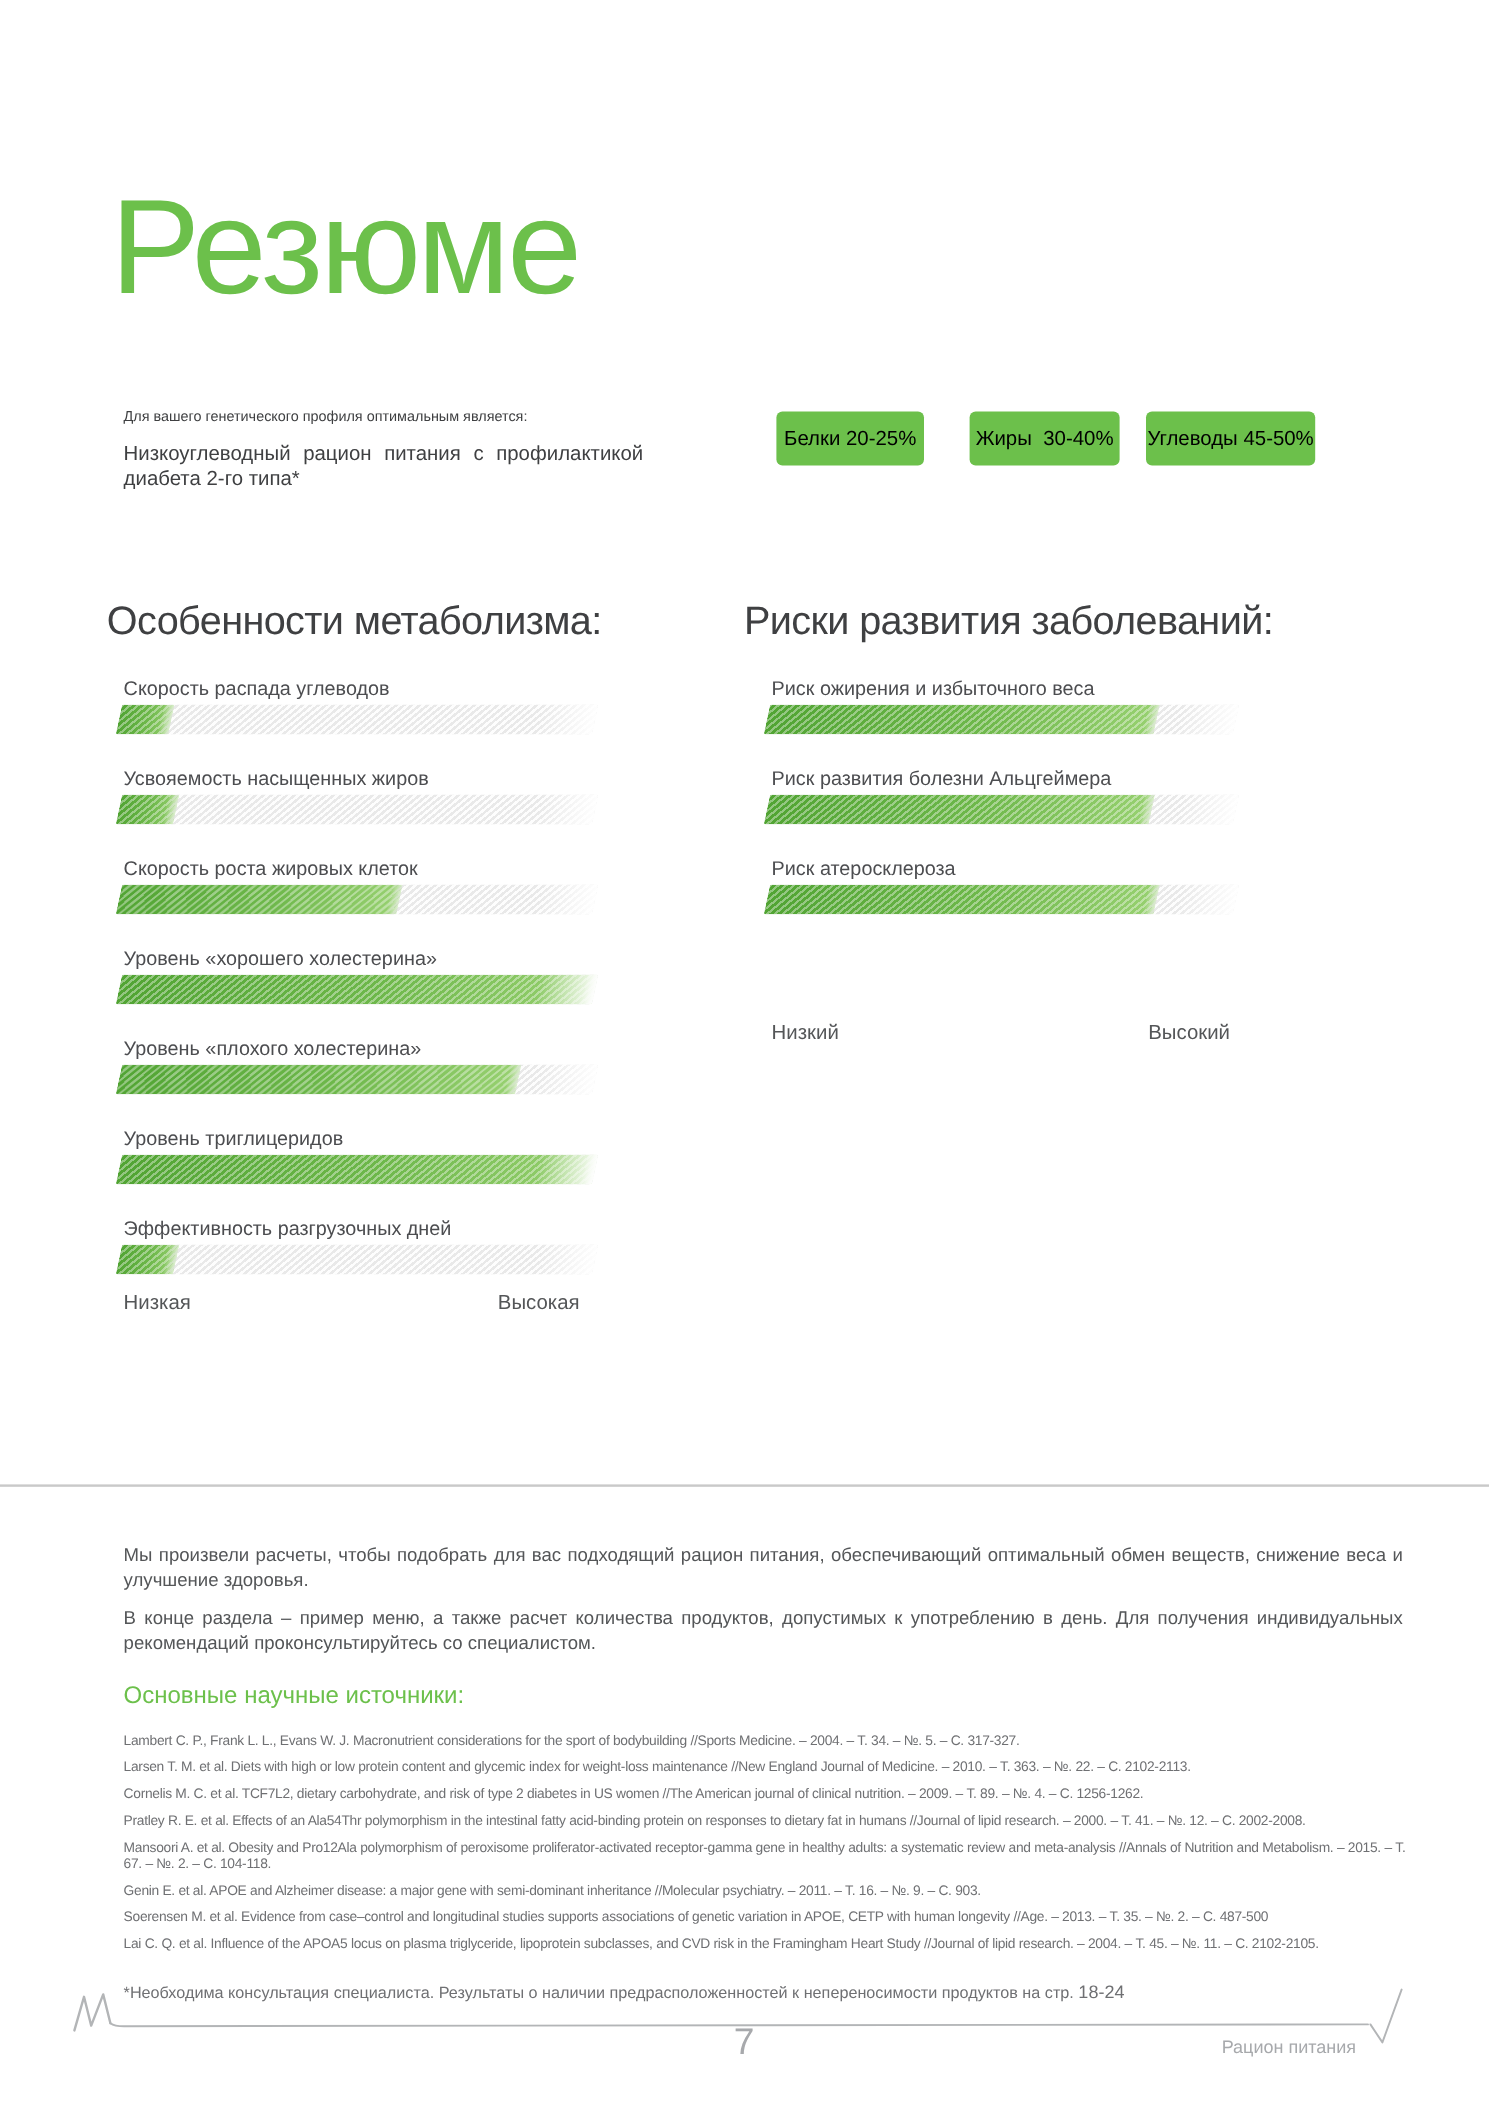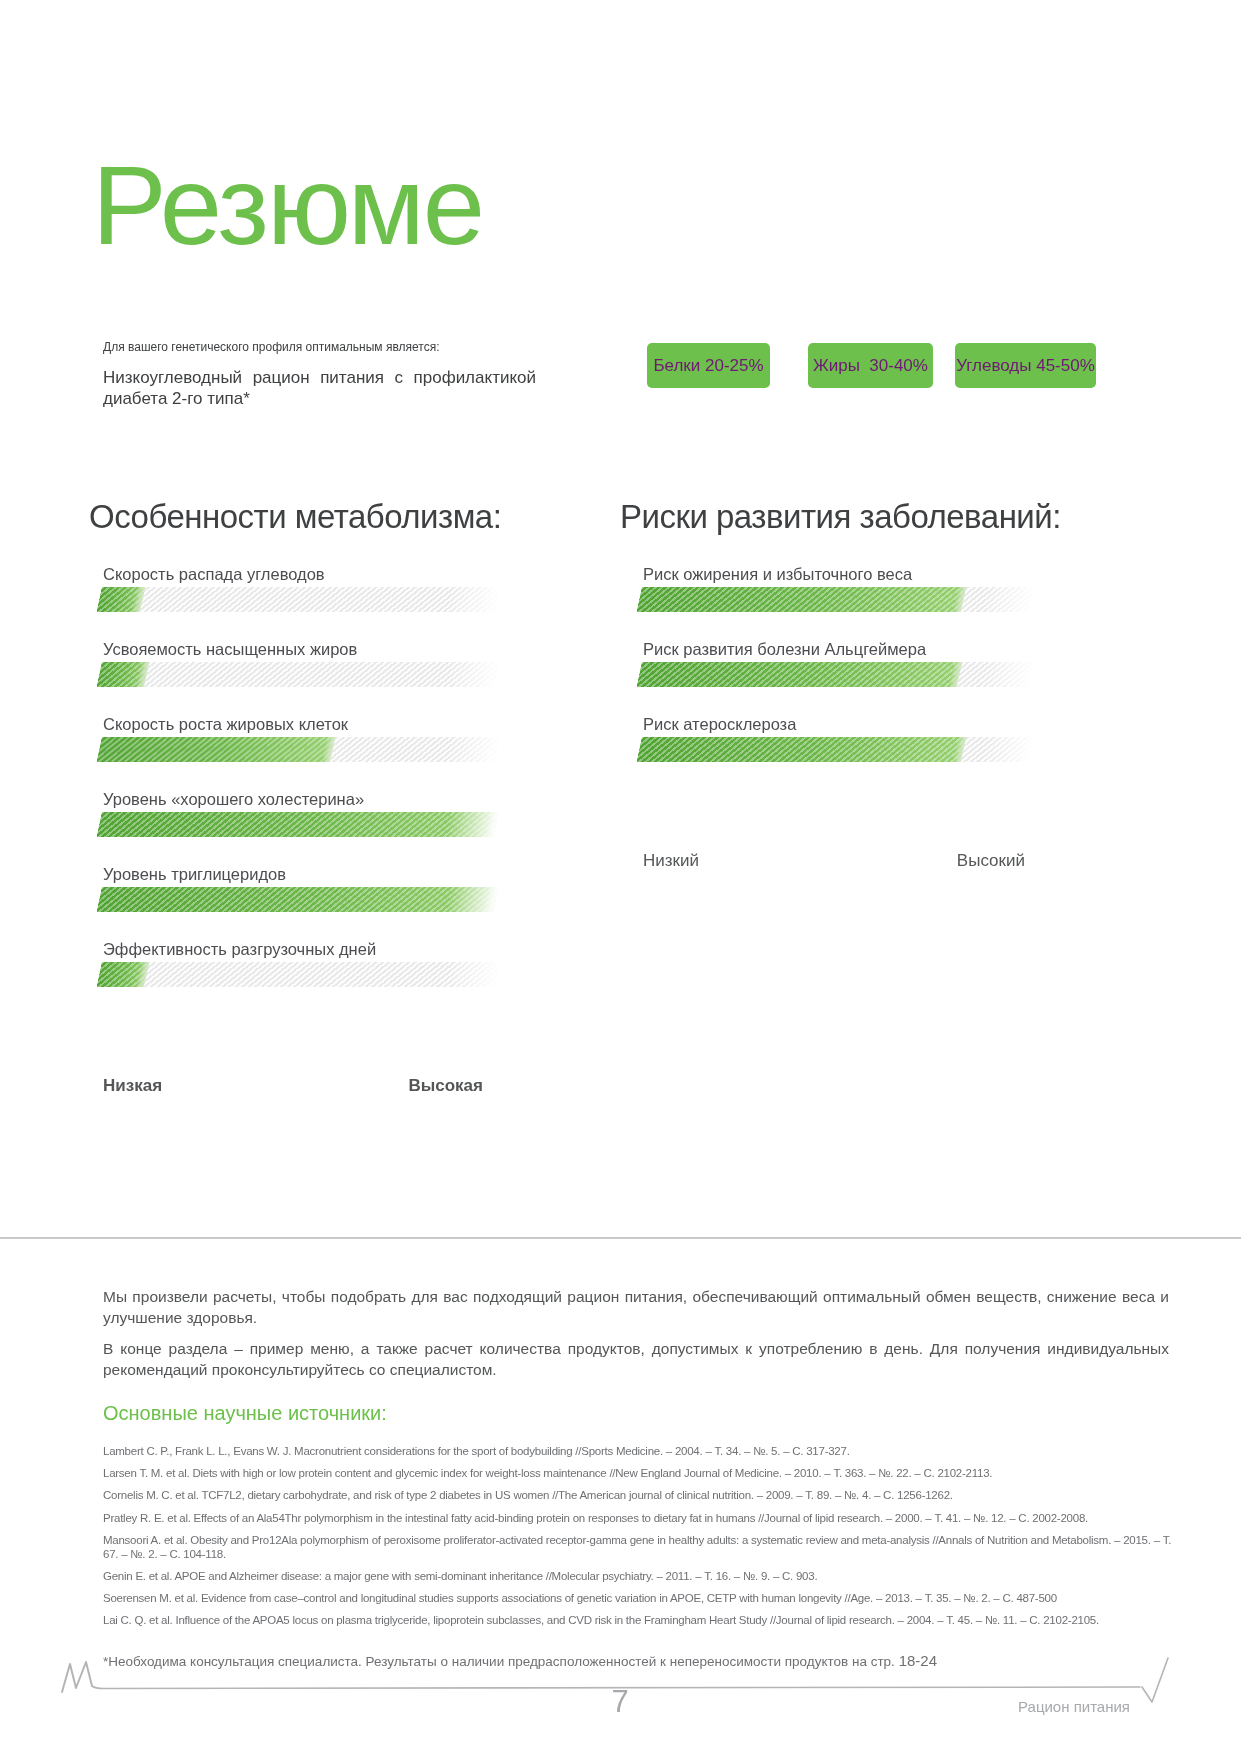--- a/index.html
+++ b/index.html
@@ -16,21 +16,21 @@
     position:absolute; left:103px; top:340px; width:470px;
     font-size:12px; color:#3f4042;
   }
   .recommendation{
     position:absolute; left:103px; top:367px; width:433px;
     font-size:17px; line-height:21px; color:#3f4042;
     text-align:justify;
   }
   .badge{
     position:absolute; top:343px; height:45px; border-radius:5px;
-    background:var(--accent-green,#6cc04b); color:#701a75; font-size:17px;
+    background:var(--accent-green,#6cc04b); color:#000000; font-size:17px;
     display:flex; align-items:center; justify-content:center;
   }
   .badge.b1{ left:647px; width:123px; }
   .badge.b2{ left:808px; width:125px; }
   .badge.b3{ left:955px; width:141px; }
 
   .col-heading{
     position:absolute; top:498px; font-size:33px; letter-spacing:-0.5px;
     color:var(--heading-text,#3f4042); font-weight:400; white-space:nowrap;
   }
@@ -62,21 +62,21 @@
     background-image:
       repeating-linear-gradient(135deg, rgba(255,255,255,0.38) 0px, rgba(255,255,255,0.38) 2px, rgba(255,255,255,0) 2px, rgba(255,255,255,0) 4.6px),
       linear-gradient(90deg, var(--bar-green-dark,#51a433) 0%, #6eb84b 55%, var(--bar-green-light,#98d171) 100%);
     -webkit-mask-image:linear-gradient(90deg,#000 calc(100% - 9px),rgba(0,0,0,0.3) 100%);
     mask-image:linear-gradient(90deg,#000 calc(100% - 9px),rgba(0,0,0,0.3) 100%);
   }
   .scale-row{
     position:absolute; display:flex; justify-content:space-between;
     font-size:17px; color:var(--body-text,#545658);
   }
-  .scale-row.left{ left:103px; top:1076px; width:380px;font-weight:bold; }
+  .scale-row.left{ left:103px; top:1076px; width:380px; }
   .scale-row.right{ left:643px; top:851px; width:382px; }
 
   .separator{ position:absolute; left:0; top:1237px; width:1241px; height:2px; background:#c9c9c9; }
 
   .para{
     position:absolute; left:103px; width:1066px; font-size:15.5px; line-height:21px;
     text-align:justify; color:var(--body-text,#545658);
   }
   .para.p1{ top:1286px; }
   .para.p2{ top:1338px; }
@@ -141,20 +141,26 @@
       <div class="bar-row">
         <div class="bar-label">Скорость роста жировых клеток</div>
         <div class="bar-track">
           <div class="bar-fill" style="width: 59%;"></div>
         </div>
       </div>
       <div class="bar-row">
         <div class="bar-label">Уровень «хорошего холестерина»</div>
         <div class="bar-track">
           <div class="bar-fill" style="width: 100%;"></div>
+        </div>
+      </div>
+      <div class="bar-row">
+        <div class="bar-label">Уровень «плохого холестерина»</div>
+        <div class="bar-track">
+          <div class="bar-fill" style="width: 84%;"></div>
         </div>
       </div>
       <div class="bar-row">
         <div class="bar-label">Уровень триглицеридов</div>
         <div class="bar-track">
           <div class="bar-fill" style="width: 100%;"></div>
         </div>
       </div>
       <div class="bar-row">
         <div class="bar-label">Эффективность разгрузочных дней</div>

